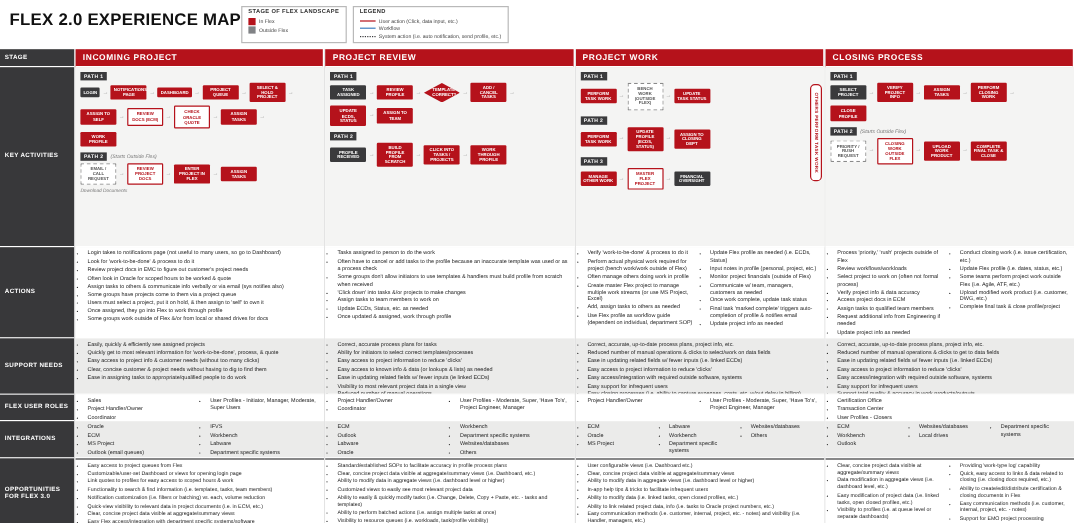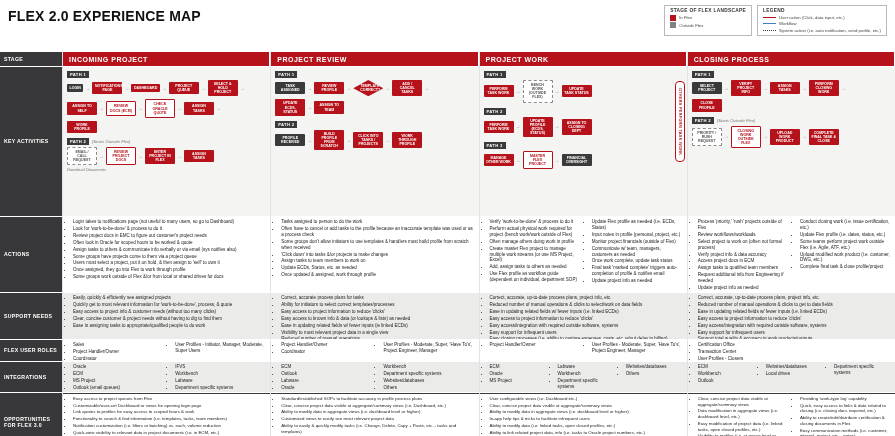--- a/index.html
+++ b/index.html
@@ -1,22 +1,22 @@
 <!DOCTYPE html>
 <html><head>
 <meta charset="utf-8">
 <style>
   * { box-sizing: border-box; }
   body {
     margin: 0; width: 895px; height: 436px; overflow: hidden;
     background: #fff; color: #222;
     font-family: "Liberation Sans", sans-serif;
   }
-  .header { display: flex; justify-content: space-between; align-items: flex-start;
-    height: 52px; padding: 5px 8px 0 8px; }
+  .header { display: flex; align-items: flex-start;
+    height: 41px; padding: 5px 8px 0 8px; }
   .title { font-size: 14px; font-weight: 800; color: #111; margin: 3px 0 0 0; letter-spacing: .2px; }
   .legend-wrap { display: flex; gap: 5px; align-items: stretch; }
   .lbox { border: 1px solid #b9b9b9; padding: 2px 5px; display: flex; flex-direction: column; gap: 1.5px; background:#fff; }
   .lbox-title { font-size: 4.8px; font-weight: bold; letter-spacing: .3px; color: #333; text-transform: uppercase; }
   .litem { display: flex; align-items: center; gap: 3px; font-size: 4.3px; color: #444; max-width: 120px; }
   .swatch { width: 6px; height: 6px; display: inline-block; flex: 0 0 auto; }
   .sw-red { background: #b5121b; } .sw-gray { background: #808285; }
   .lline { width: 13px; border-top: 1.3px solid #b5121b; flex: 0 0 auto; }
   .lline.blue { border-color: #3f7fc1; }
   .lline.dot { border-top-style: dotted; border-color: #3a3a3c; }

